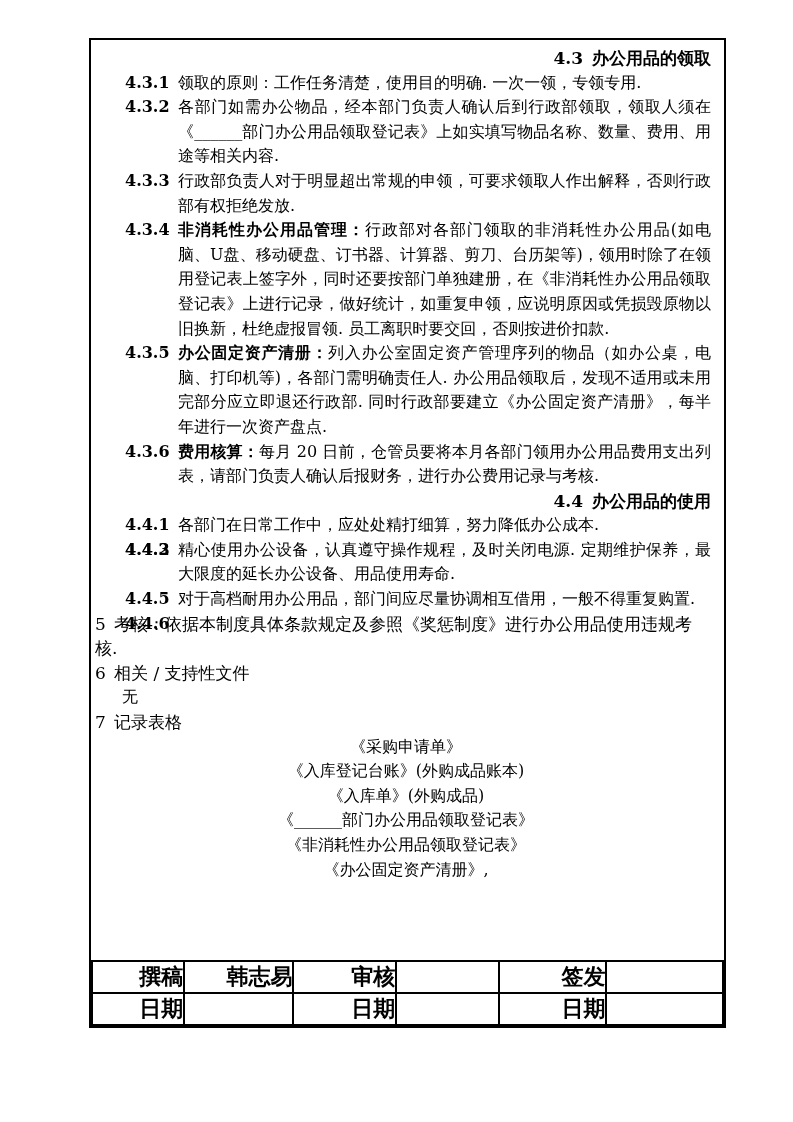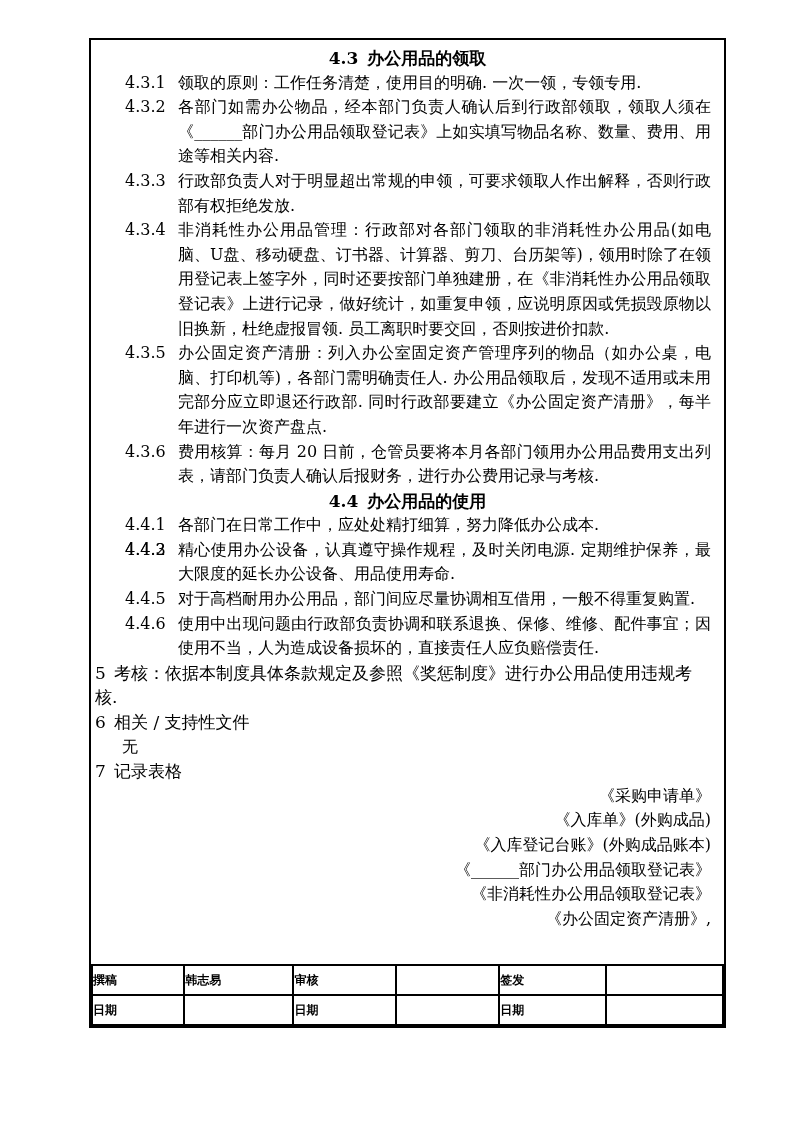--- a/index.html
+++ b/index.html
@@ -19,53 +19,53 @@
   }
   .content{
     padding-top:6px;
     font-size:16px;
     line-height:24.6px;
     text-align:justify;
   }
   .h1{
     font-weight:bold;font-size:17px;
     padding-left:13px;padding-right:13px;
-    text-align:center;
+    text-align:right;
   }
   .h1 .n{margin-right:9px;}
   .item{
     position:relative;
     padding-left:87px;padding-right:13px;
   }
   .item .num{
     position:absolute;left:34px;top:0;
-    font-weight:normal;
+    font-weight:bold;
   }
-  .lead{font-weight:normal;}
+  .lead{font-weight:bold;}
   .sec-h{
     font-weight:normal;font-size:17px;
     padding-left:4px;padding-right:12px;
     text-align:left;
   }
   .sec-h .n{display:inline-block;min-width:16px;margin-right:3px;}
   .none-line{padding-left:31px;}
-  .record{padding-left:10px;padding-right:13px;text-align:right;}
+  .record{padding-left:10px;padding-right:13px;text-align:center;}
   table.signoff{
     position:absolute;left:0;bottom:0;
     width:100%;
     border-collapse:collapse;
     table-layout:fixed;
   }
   table.signoff td{
     border:2px solid #000;
     height:28px;
-    text-align:left;
+    text-align:right;
     vertical-align:middle;
     font-weight:bold;
-    font-size:12px;
+    font-size:22px;
     padding:0;
   }
   .c1{width:14.6%}.c2{width:17.3%}.c3{width:16.3%}
   .c4{width:16.3%}.c5{width:17.0%}.c6{width:18.5%}
 </style>
 </head>
 <body>
 
 <div class="page">
   <div class="doc">
@@ -114,38 +114,37 @@
       <div class="item">
         <span class="num">4.4.3</span>
         <span>精心使用办公设备，认真遵守操作规程，及时关闭电源. 定期维护保养，最大限度的延长办公设备、用品使用寿命.</span>
       </div>
       <div class="item">
         <span class="num">4.4.5</span>
         <span>对于高档耐用办公用品，部门间应尽量协调相互借用，一般不得重复购置.</span>
       </div>
       <div class="item">
         <span class="num">4.4.6</span>
-        <span>使用中出现问题由行政部负责协调和联系退换、保修、维修、配件事宜；因使用不当，人为造成设备损坏的，直接责任人应负赔偿责任.</span>
       </div>
 
       <div class="sec-h">
         <span class="n">5</span><span>考核：依据本制度具体条款规定及参照《奖惩制度》进行办公用品使用违规考核.</span>
       </div>
 
       <div class="sec-h">
         <span class="n">6</span><span>相关 / 支持性文件</span>
       </div>
       <div class="none-line">无</div>
 
       <div class="sec-h">
         <span class="n">7</span><span>记录表格</span>
       </div>
       <div class="record">《采购申请单》</div>
+      <div class="record">《入库登记台账》(外购成品账本)</div>
       <div class="record">《入库单》(外购成品)</div>
-      <div class="record">《入库登记台账》(外购成品账本)</div>
       <div class="record">《______部门办公用品领取登记表》</div>
       <div class="record">《非消耗性办公用品领取登记表》</div>
       <div class="record">《办公固定资产清册》,</div>
 
     </div>
 
     <table class="signoff">
       <tbody>
         <tr>
           <td class="c1">撰稿</td>

